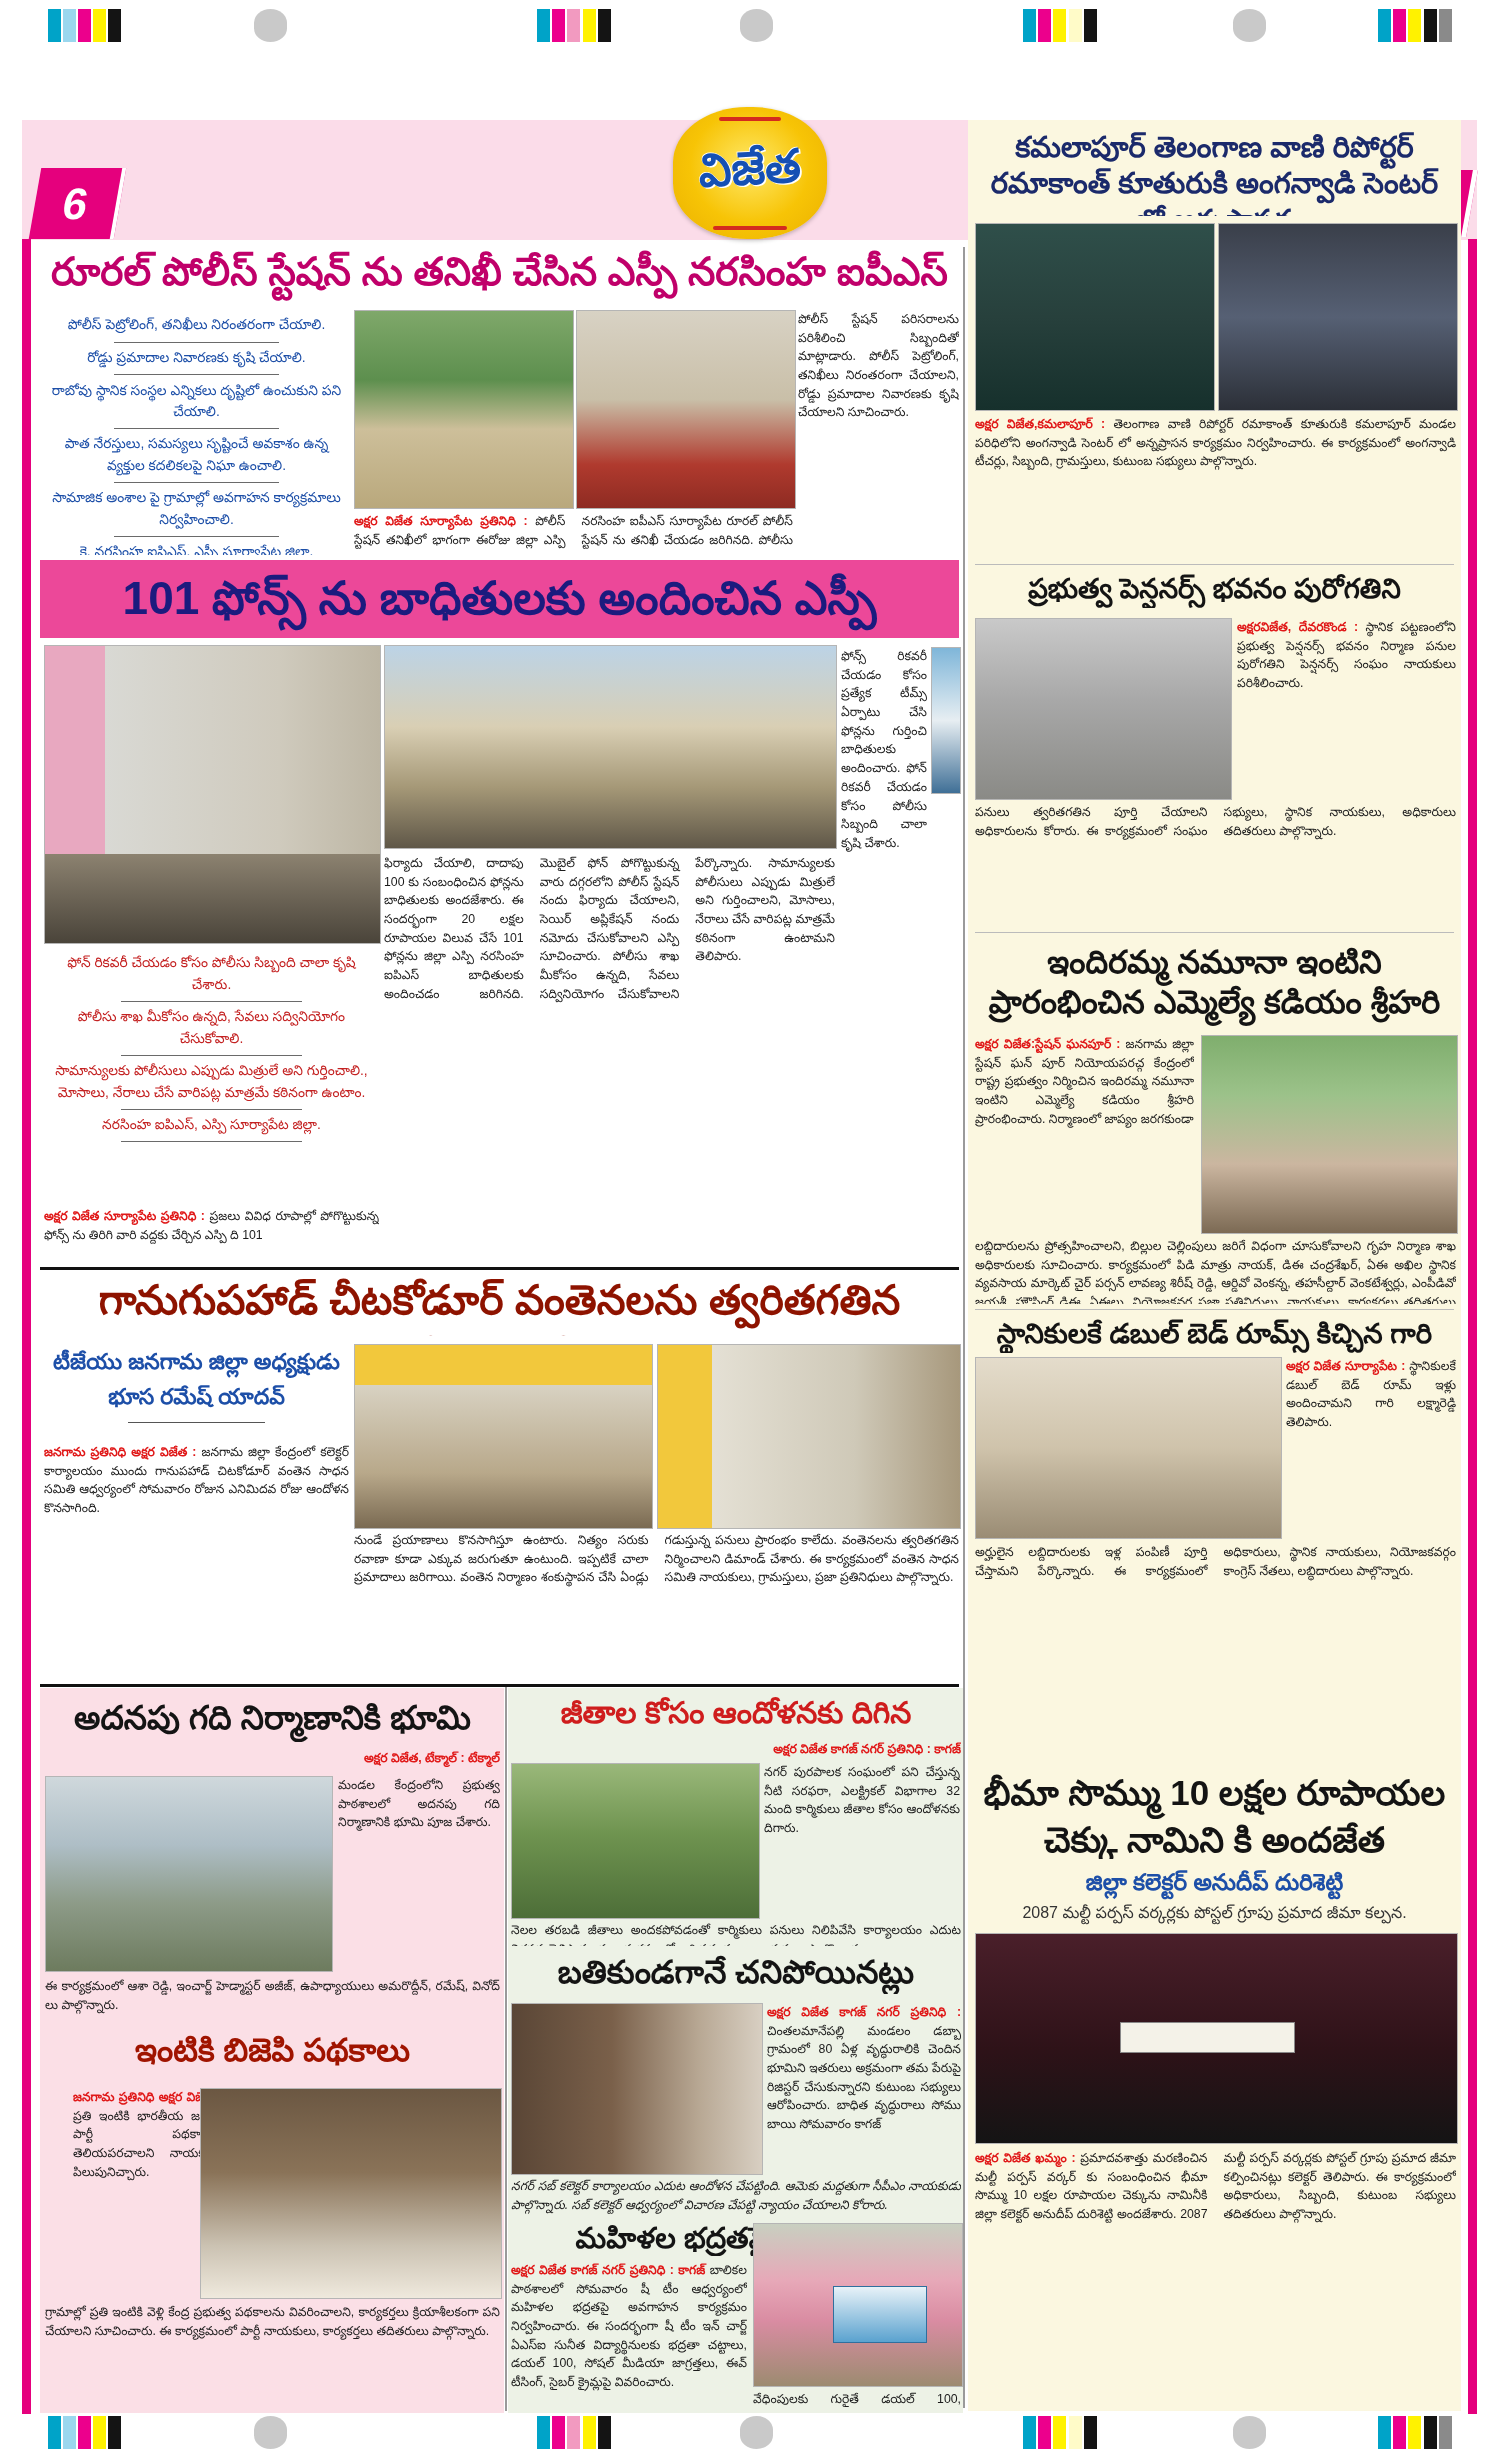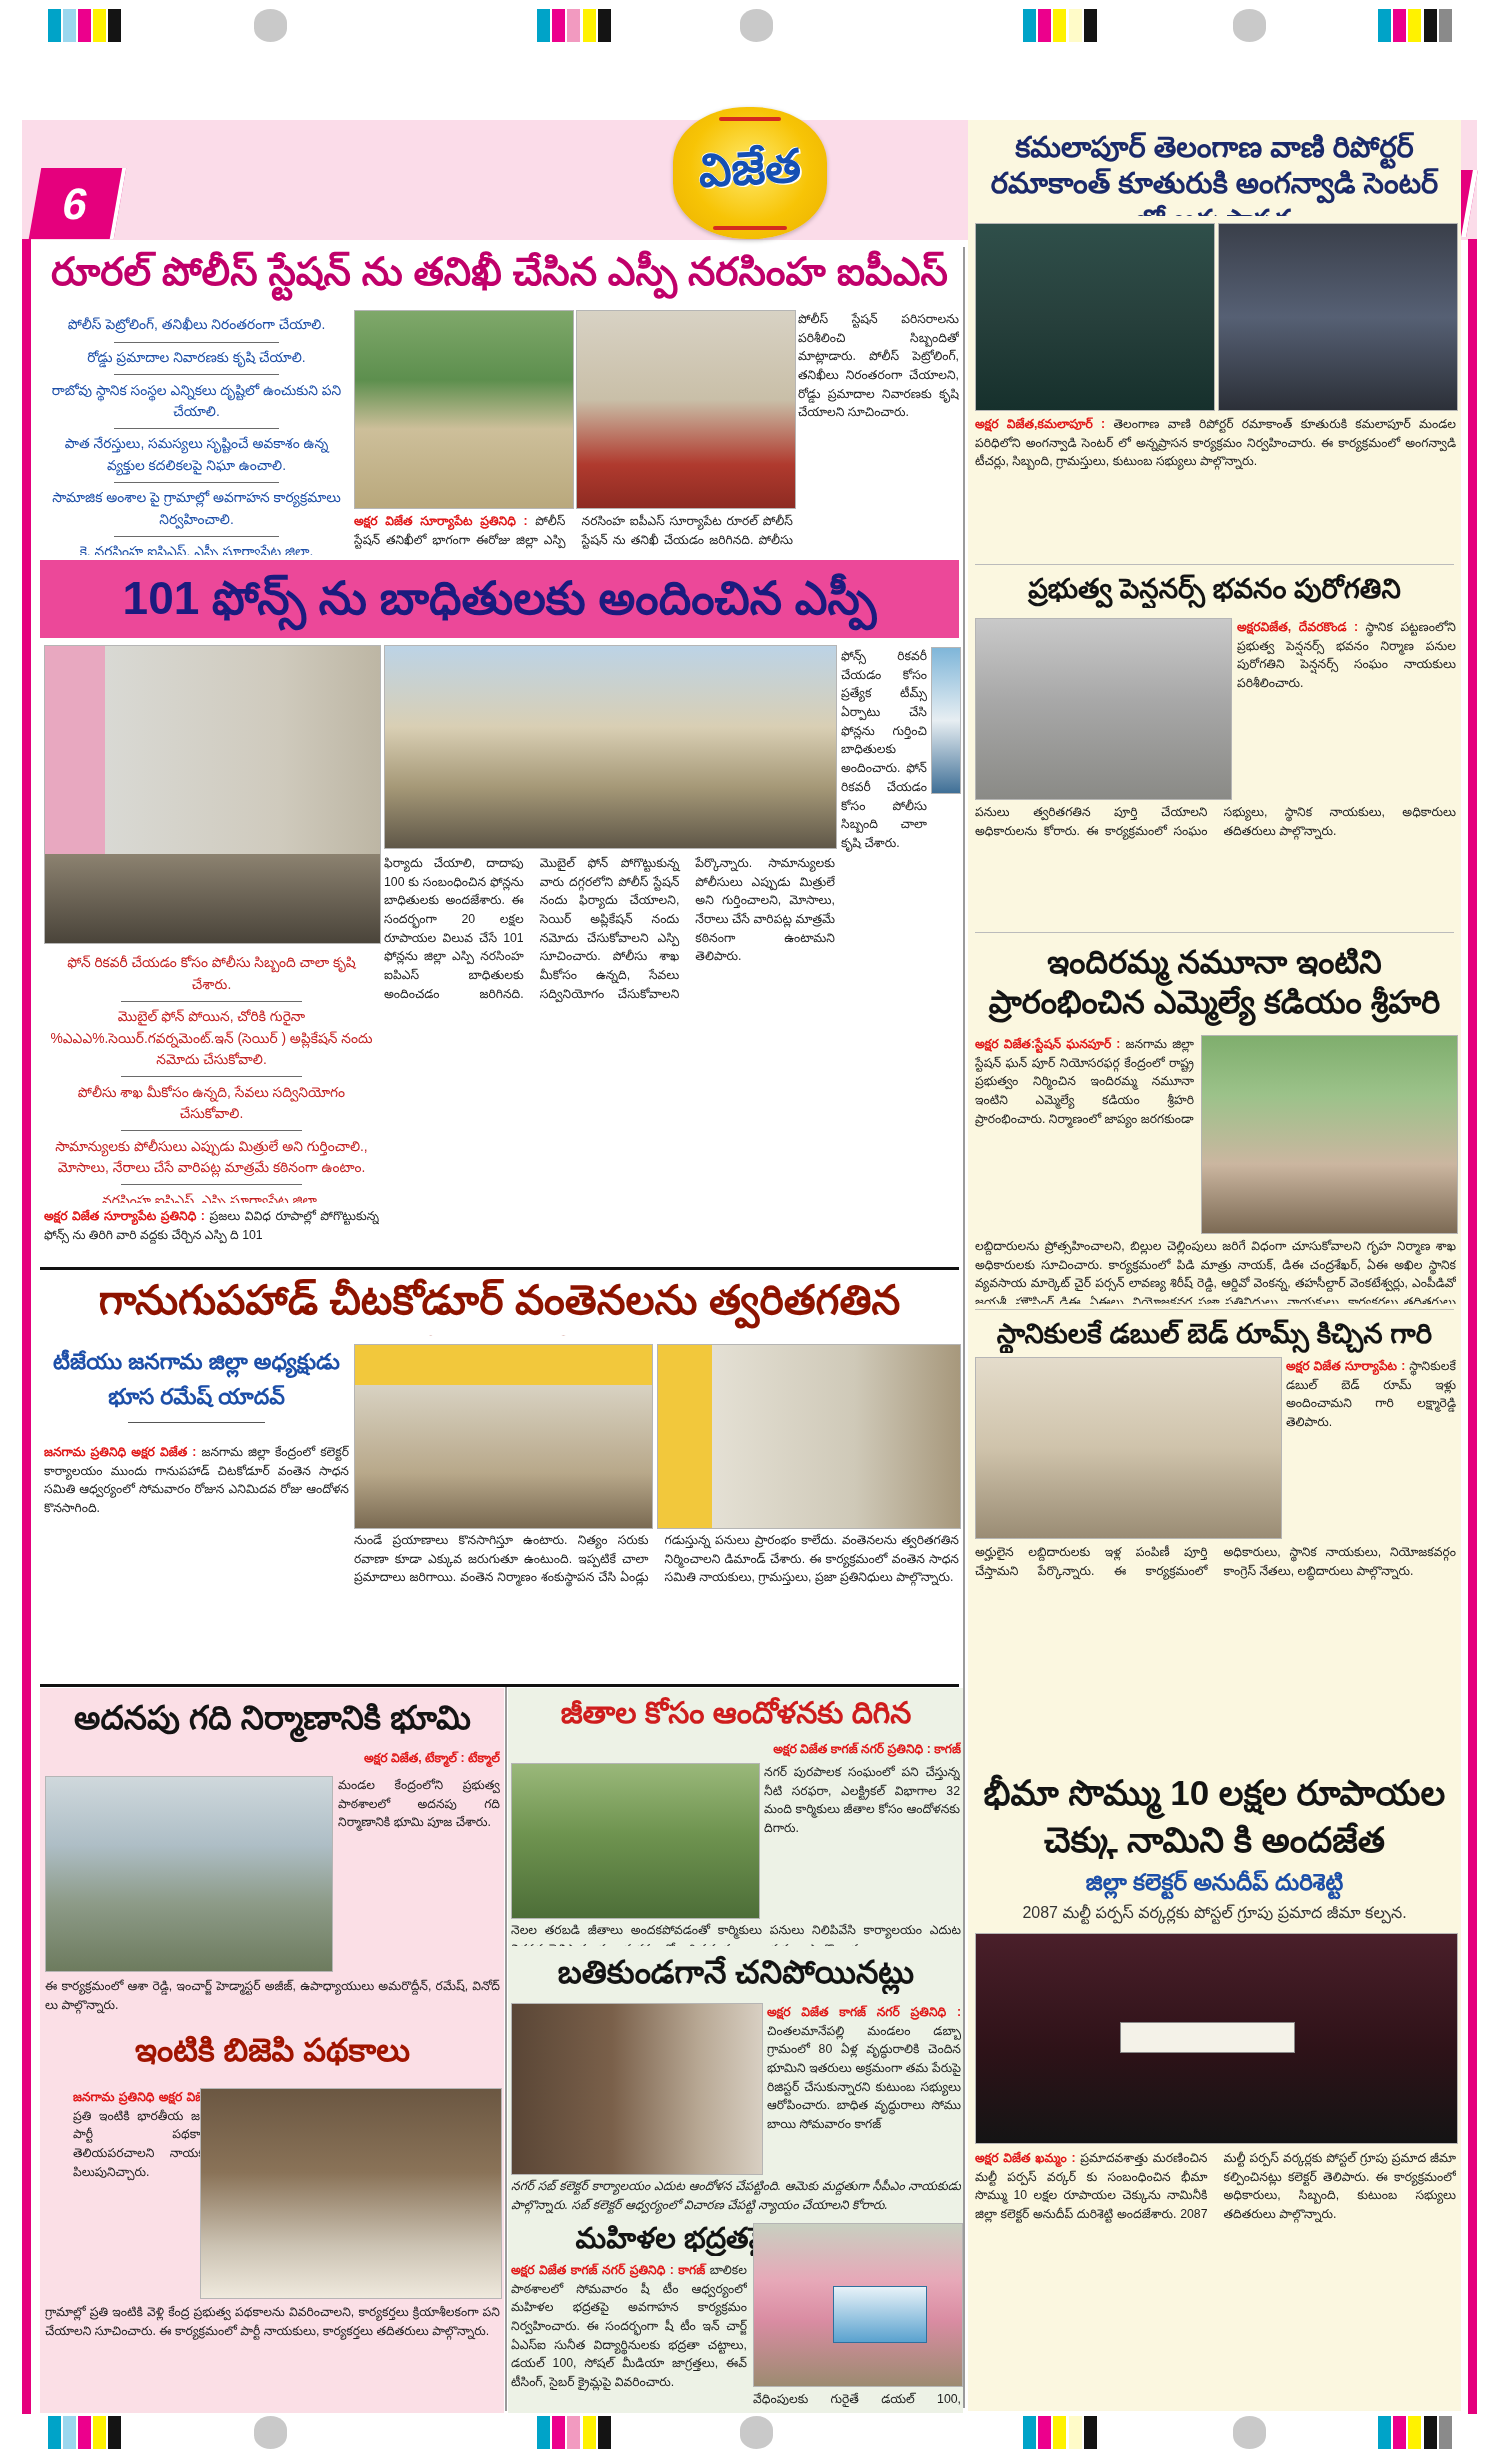--- a/index.html
+++ b/index.html
@@ -155,21 +155,20 @@
     <span>101 ఫోన్స్ ను బాధితులకు అందించిన ఎస్పీ</span>
   </div>
   <div class="abs ph ph-press" style="left:44px;top:645px;width:335px;height:297px;"></div>
   <div class="abs ph ph-group" style="left:384px;top:645px;width:451px;height:202px;"></div>
   <div class="abs ph ph-poster" style="left:931px;top:647px;width:27.6px;height:145px;"></div>
   <div class="abs bt" style="left:841px;top:647px;width:86px;height:615px;">
     <span>ఫోన్స్ రికవరీ చేయడం కోసం ప్రత్యేక టీమ్స్ ఏర్పాటు చేసి ఫోన్లను గుర్తించి బాధితులకు అందించారు. ఫోన్ రికవరీ చేయడం కోసం పోలీసు సిబ్బంది చాలా కృషి చేశారు.</span>
   </div>
   <div class="abs blist red" style="left:44px;top:948px;width:335px;height:255px;">
     <div class="b-item">ఫోన్ రికవరీ చేయడం కోసం పోలీసు సిబ్బంది చాలా కృషి చేశారు.</div>
-    <div class="b-item">మొబైల్ ఫోన్ పోయిన, చోరికి గురైనా %ఎఎఎ%.సెయిర్.గవర్నమెంట్.ఇన్ (సెయిర్ ) అప్లికేషన్ నందు నమోదు చేసుకోవాలి.</div>
     <div class="b-item">పోలీసు శాఖ మీకోసం ఉన్నది, సేవలు సద్వినియోగం చేసుకోవాలి.</div>
     <div class="b-item">సామాన్యులకు పోలీసులు ఎప్పుడు మిత్రులే అని గుర్తించాలి., మోసాలు, నేరాలు చేసే వారిపట్ల మాత్రమే కఠినంగా ఉంటాం.</div>
     <div class="b-item">నరసింహ ఐపిఎస్, ఎస్పి సూర్యాపేట జిల్లా.</div>
   </div>
   <div class="abs bt" style="left:44px;top:1207px;width:335px;height:55px;">
     <span class="dl">అక్షర విజేత సూర్యాపేట ప్రతినిధి :</span>
     <span>ప్రజలు వివిధ రూపాల్లో పోగొట్టుకున్న ఫోన్స్ ను తిరిగి వారి వద్దకు చేర్చిన ఎస్పి ది 101</span>
   </div>
   <div class="abs bt cols3" style="left:384px;top:854px;width:451px;height:407px;">
     <span>ఫిర్యాదు చేయాలి, దాదాపు 100 కు సంబంధించిన ఫోన్లను బాధితులకు అందజేశారు. ఈ సందర్భంగా 20 లక్షల రూపాయల విలువ చేసే 101 ఫోన్లను జిల్లా ఎస్పి నరసింహ ఐపిఎస్ బాధితులకు అందించడం జరిగినది. మొబైల్ ఫోన్ పోగొట్టుకున్న వారు దగ్గరలోని పోలీస్ స్టేషన్ నందు ఫిర్యాదు చేయాలని, సెయిర్ అప్లికేషన్ నందు నమోదు చేసుకోవాలని ఎస్పి సూచించారు. పోలీసు శాఖ మీకోసం ఉన్నది, సేవలు సద్వినియోగం చేసుకోవాలని పేర్కొన్నారు. సామాన్యులకు పోలీసులు ఎప్పుడు మిత్రులే అని గుర్తించాలని, మోసాలు, నేరాలు చేసే వారిపట్ల మాత్రమే కఠినంగా ఉంటామని తెలిపారు.</span>
@@ -262,21 +261,21 @@
     <span class="dl">అక్షరవిజేత, దేవరకొండ :</span>
     <span>స్థానిక పట్టణంలోని ప్రభుత్వ పెన్షనర్స్ భవనం నిర్మాణ పనుల పురోగతిని పెన్షనర్స్ సంఘం నాయకులు పరిశీలించారు.</span>
   </div>
   <div class="abs bt cols2" style="left:975px;top:803px;width:481px;height:116px;">
     <span>పనులు త్వరితగతిన పూర్తి చేయాలని అధికారులను కోరారు. ఈ కార్యక్రమంలో సంఘం సభ్యులు, స్థానిక నాయకులు, అధికారులు తదితరులు పాల్గొన్నారు.</span>
   </div>
 
   <div class="abs hl hl-black" style="left:975px;top:932px;width:479px;height:91px;font-size:32px;border-top:0.7px solid #bbb;padding-top:8.7px;">ఇందిరమ్మ నమూనా ఇంటిని ప్రారంభించిన ఎమ్మెల్యే కడియం శ్రీహరి</div>
   <div class="abs bt" style="left:975px;top:1035px;width:219px;height:197px;">
     <span class="dl">అక్షర విజేత:స్టేషన్ ఘనపూర్ :</span>
-    <span>జనగామ జిల్లా స్టేషన్ ఘన్ పూర్ నియోసరఫర్గ కేంద్రంలో రాష్ట్ర ప్రభుత్వం నిర్మించిన ఇందిరమ్మ నమూనా ఇంటిని ఎమ్మెల్యే కడియం శ్రీహరి ప్రారంభించారు. నిర్మాణంలో జాప్యం జరగకుండా</span>
+    <span>జనగామ జిల్లా స్టేషన్ ఘన్ పూర్ నియోయపరచ్గ కేంద్రంలో రాష్ట్ర ప్రభుత్వం నిర్మించిన ఇందిరమ్మ నమూనా ఇంటిని ఎమ్మెల్యే కడియం శ్రీహరి ప్రారంభించారు. నిర్మాణంలో జాప్యం జరగకుండా</span>
   </div>
   <div class="abs ph ph-house" style="left:1201px;top:1035px;width:255px;height:197px;"></div>
   <div class="abs bt" style="left:975px;top:1237px;width:481px;height:67px;">
     <span>లబ్దిదారులను ప్రోత్సహించాలని, బిల్లుల చెల్లింపులు జరిగే విధంగా చూసుకోవాలని గృహ నిర్మాణ శాఖ అధికారులకు సూచించారు. కార్యక్రమంలో పిడి మాత్రు నాయక్, డిఈ చంద్రశేఖర్, ఏఈ అఖిల స్థానిక వ్యవసాయ మార్కెట్ చైర్ పర్సన్ లావణ్య శిరీష్ రెడ్డి, ఆర్డివో వెంకన్న, తహసీల్దార్ వెంకటేశ్వర్లు, ఎంపీడివో జయశ్రీ, హౌసింగ్ డిఈ, ఏఈలు, నియోజకవర్గ ప్రజా ప్రతినిధులు, నాయకులు, కార్యకర్తలు తదితరులు పాల్గొన్నారు.</span>
   </div>
 
   <div class="abs hl hl-black" style="left:975px;top:1309px;width:479px;height:36px;font-size:27.6px;border-top:0.7px solid #bbb;padding-top:7.3px;">స్థానికులకే డబుల్ బెడ్ రూమ్స్ కిచ్చిన గారి లక్ష్మారెడ్డి</div>
   <div class="abs ph ph-room" style="left:975px;top:1357px;width:305px;height:180px;"></div>
   <div class="abs bt" style="left:1286px;top:1357px;width:170px;height:180px;">
     <span class="dl">అక్షర విజేత సూర్యాపేట :</span>

